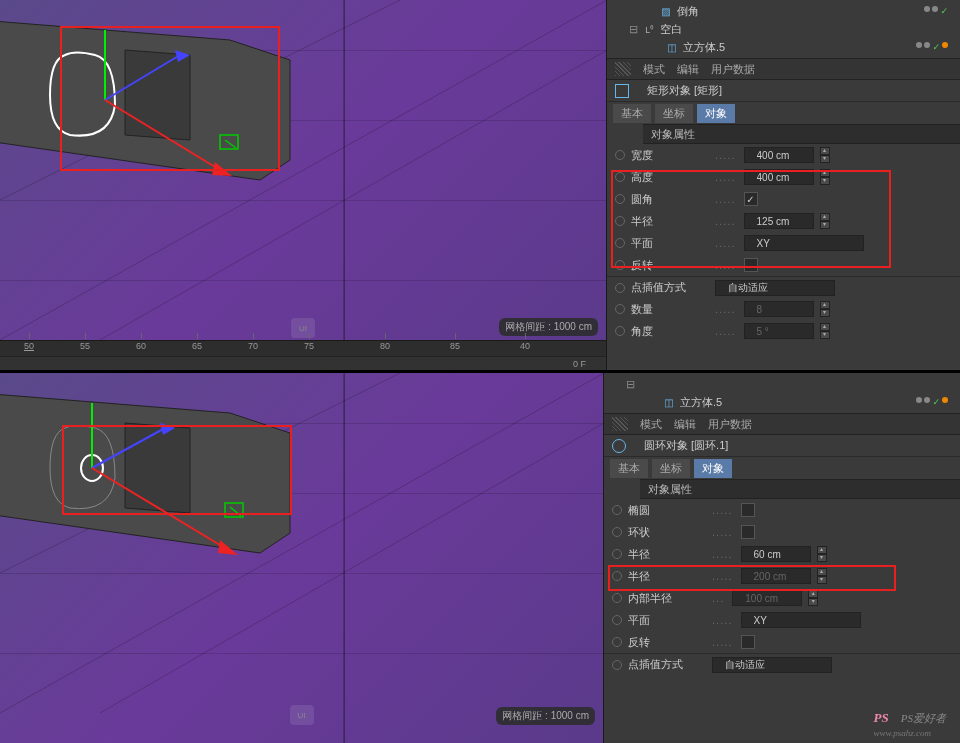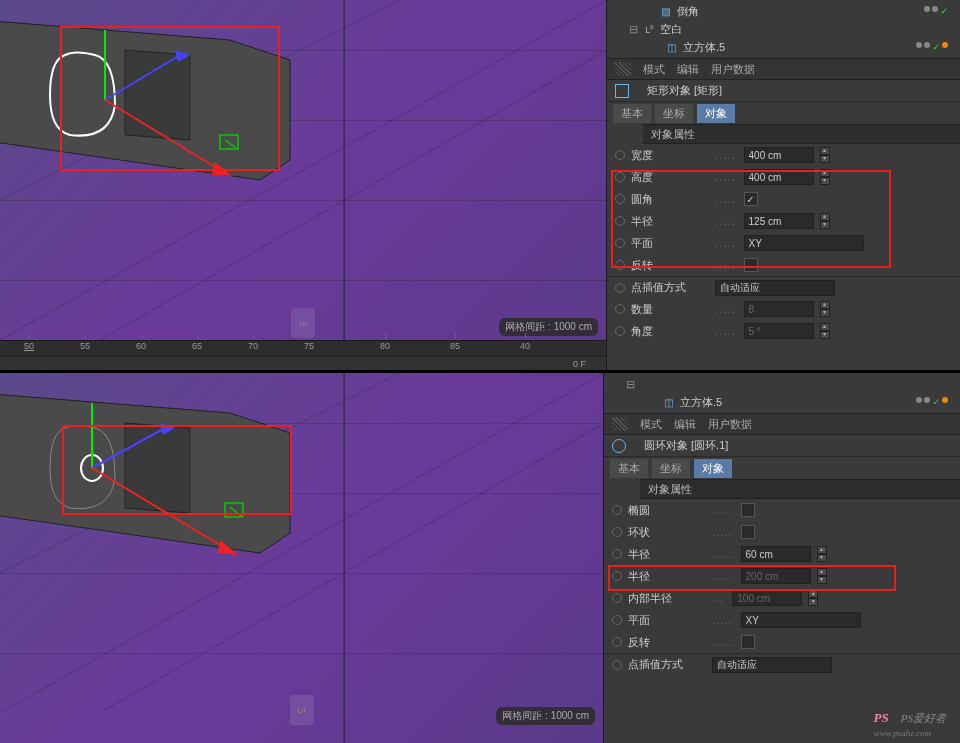--- a/index.html
+++ b/index.html
@@ -35,30 +35,30 @@
     .circle-ico { border-radius: 50%; }
     .tab-row { height: 22px; display: flex; align-items: center; padding: 0 6px; gap: 4px; }
     .tab { padding: 2px 8px; background: #4a4a4a; color: #aaa; cursor: pointer; font-size: 11px; }
     .tab.sel { background: #5a7aa8; color: #fff; }
     .section-header { height: 20px; background: #2d2d2d; padding: 0 8px; display: flex; align-items: center; font-size: 11px; color: #bbb; border-top: 1px solid #222; border-bottom: 1px solid #222; margin-left: 36px; }
     .prop-row { height: 22px; display: flex; align-items: center; padding: 0 8px; gap: 6px; }
     .prop-dim { color: #777; }
     .prop-anim { width: 10px; height: 10px; border: 1px solid #666; border-radius: 50%; flex-shrink: 0; }
     .prop-label { width: 78px; font-size: 11px; color: #ccc; }
     .prop-dots { color: #666; letter-spacing: -1px; margin-right: 4px; }
-    .prop-input { background: #2a2a2a; border: 1px solid #222; color: #ccc; height: 16px; padding: 0 4px; font-size: 10px; }
+    .prop-input { background: #2a2a2a; border: 1px solid #222; color: #ccc; height: 16px; padding: 0 12px; font-size: 10px; }
     .prop-input.num { width: 70px; }
     .prop-input.wide { width: 120px; }
     .spinner { width: 10px; display: flex; flex-direction: column; }
     .spin-btn { height: 8px; background: #4a4a4a; border: 1px solid #222; font-size: 6px; text-align: center; line-height: 5px; color: #aaa; }
     .checkbox { width: 14px; height: 14px; background: #2a2a2a; border: 1px solid #555; display: inline-flex; align-items: center; justify-content: center; font-size: 10px; color: #ccc; }
     .highlight-box { border: 2px solid #e82020; position: absolute; pointer-events: none; z-index: 100; }
     .watermark { position: absolute; z-index: 200; font-size: 11px; color: rgba(200,200,200,0.6); }
     .hatch { width: 16px; height: 14px; background: repeating-linear-gradient(45deg, #555, #555 1px, transparent 1px, transparent 3px); }
-    .ui-logo { position: absolute; bottom: 32px; left: 50%; transform: translateX(-50%); width: 24px; height: 30px; background: rgba(255,255,255,0.1); border-radius: 4px; display: flex; align-items: center; justify-content: center; font-size: 8px; color: #888; }
+    .ui-logo { position: absolute; bottom: 32px; left: 50%; transform: translateX(-50%); width: 24px; height: 20px; background: rgba(255,255,255,0.1); border-radius: 4px; display: flex; align-items: center; justify-content: center; font-size: 8px; color: #888; }
   </style>
 </head>
 <body>
 
 <div class="panel panel-top">
   <div class="viewport">
 
     <div class="grid-lines">
       <div class="gl" style="top:50px;left:0;width:100%;height:1px;"></div>
       <div class="gl" style="top:120px;left:0;width:100%;height:1px;"></div>

